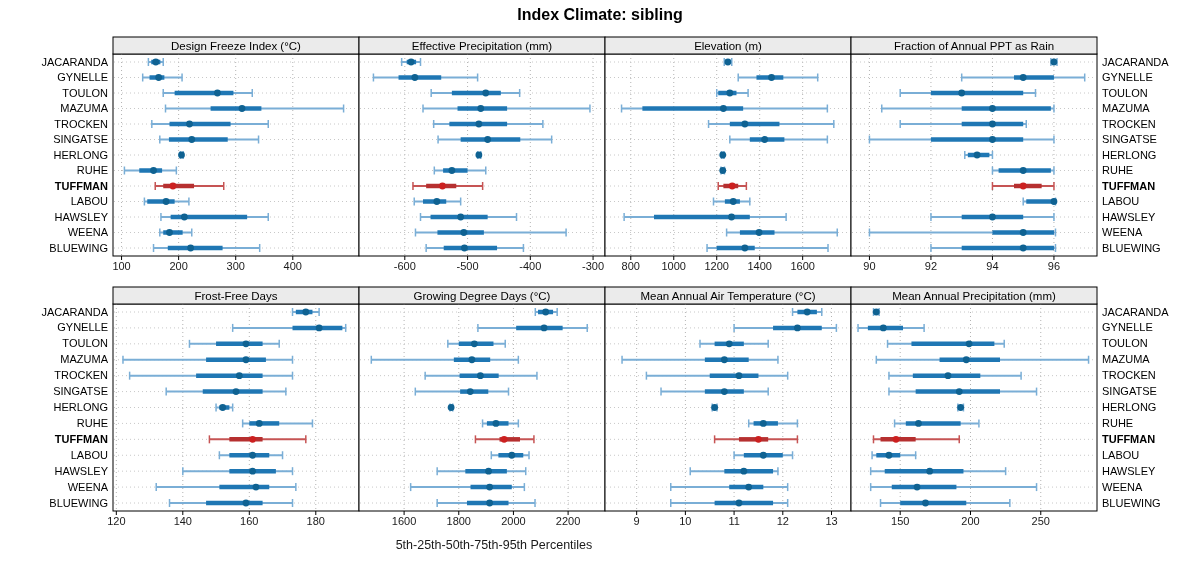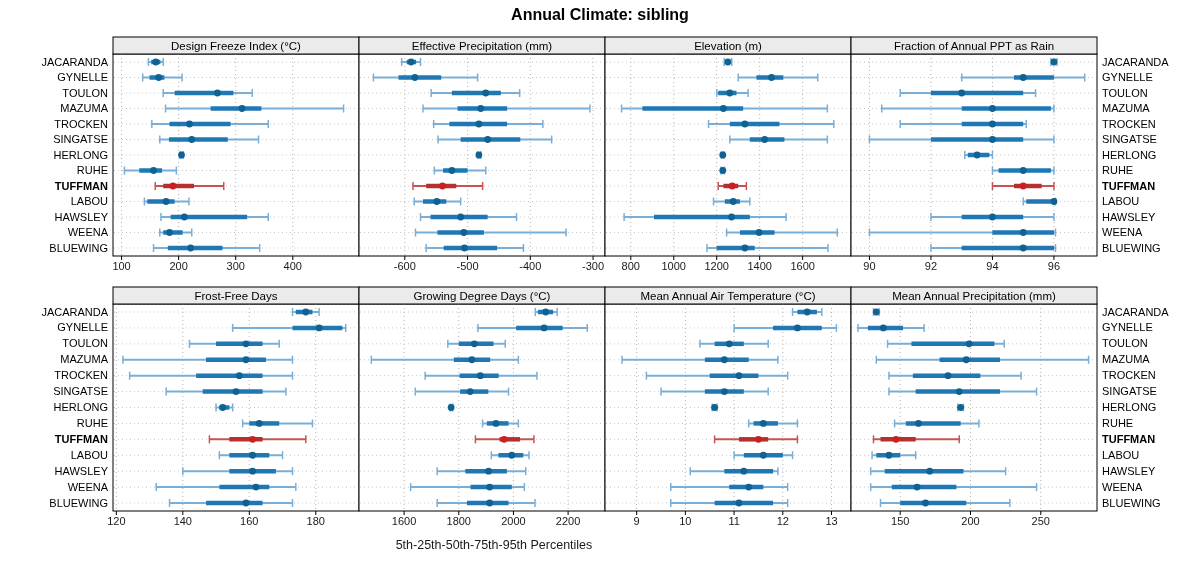--- a/index.html
+++ b/index.html
@@ -1034,15 +1034,15 @@
         </g>
         <g>
           <line x1="880.52" y1="503" x2="1009.8457142857143" y2="503" stroke="#7aaed6" stroke-width="2"></line>
           <line x1="880.52" y1="499" x2="880.52" y2="507" stroke="#7aaed6" stroke-width="1.5"></line>
           <line x1="1009.8457142857143" y1="499" x2="1009.8457142857143" y2="507" stroke="#7aaed6" stroke-width="1.5"></line>
           <line x1="900.2" y1="503" x2="966.2685714285715" y2="503" stroke="#1f77b4" stroke-width="4.5"></line>
           <circle cx="925.5028571428571" cy="503" r="3.4" fill="#0f6292"></circle>
         </g>
       </g>
     </svg>
-  <div class="title">Annual Climate: sibling</div>
+  <div class="title">Index Climate: sibling</div>
   <div class="caption">5th-25th-50th-75th-95th Percentiles</div>
 </div>
 
 </body></html>

